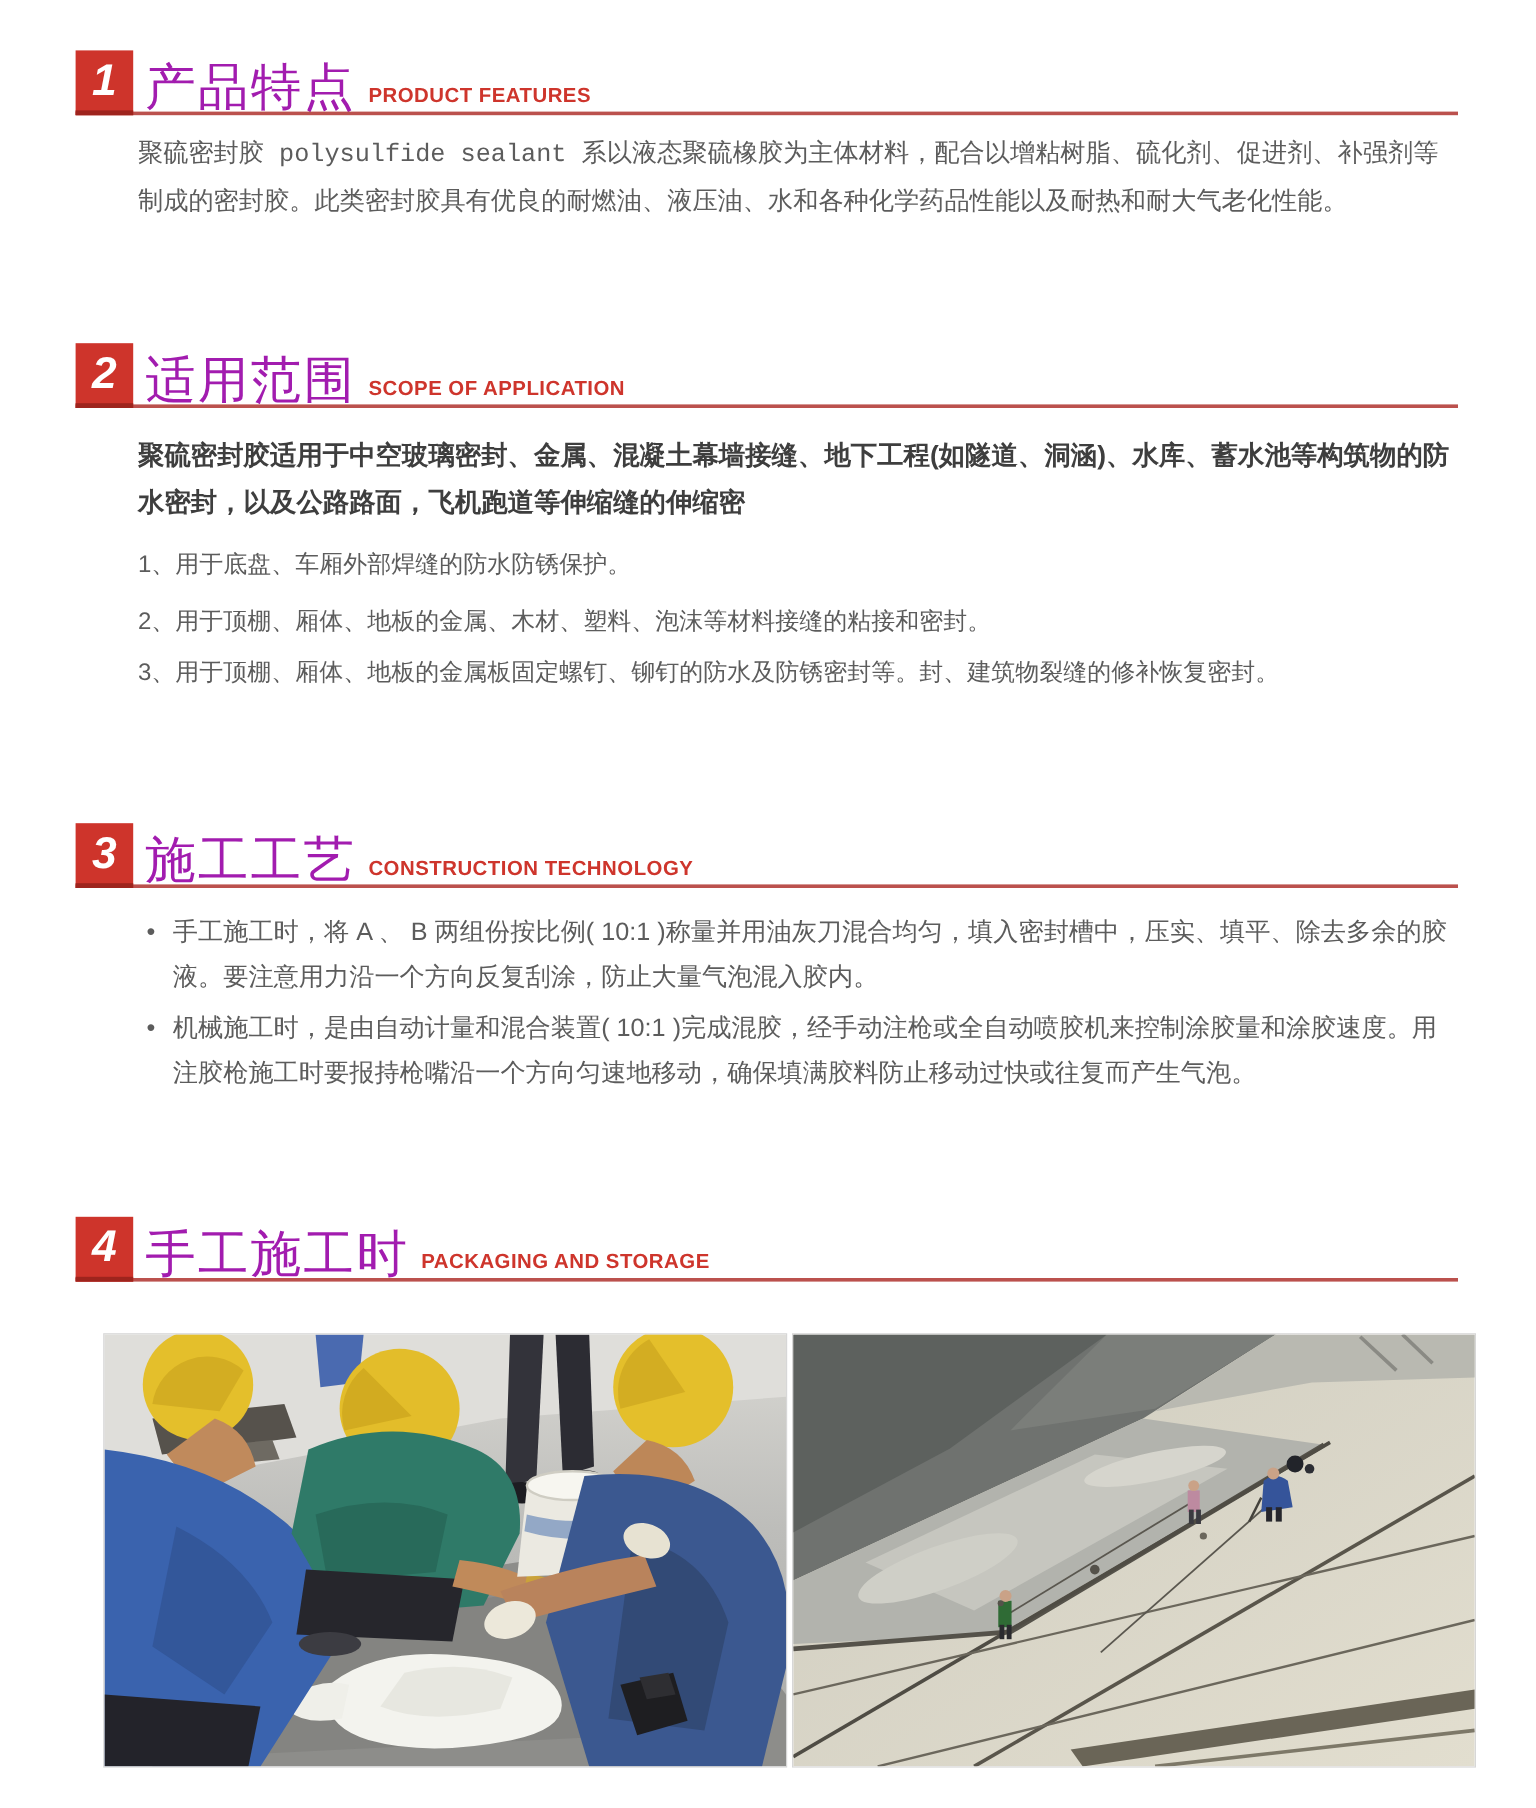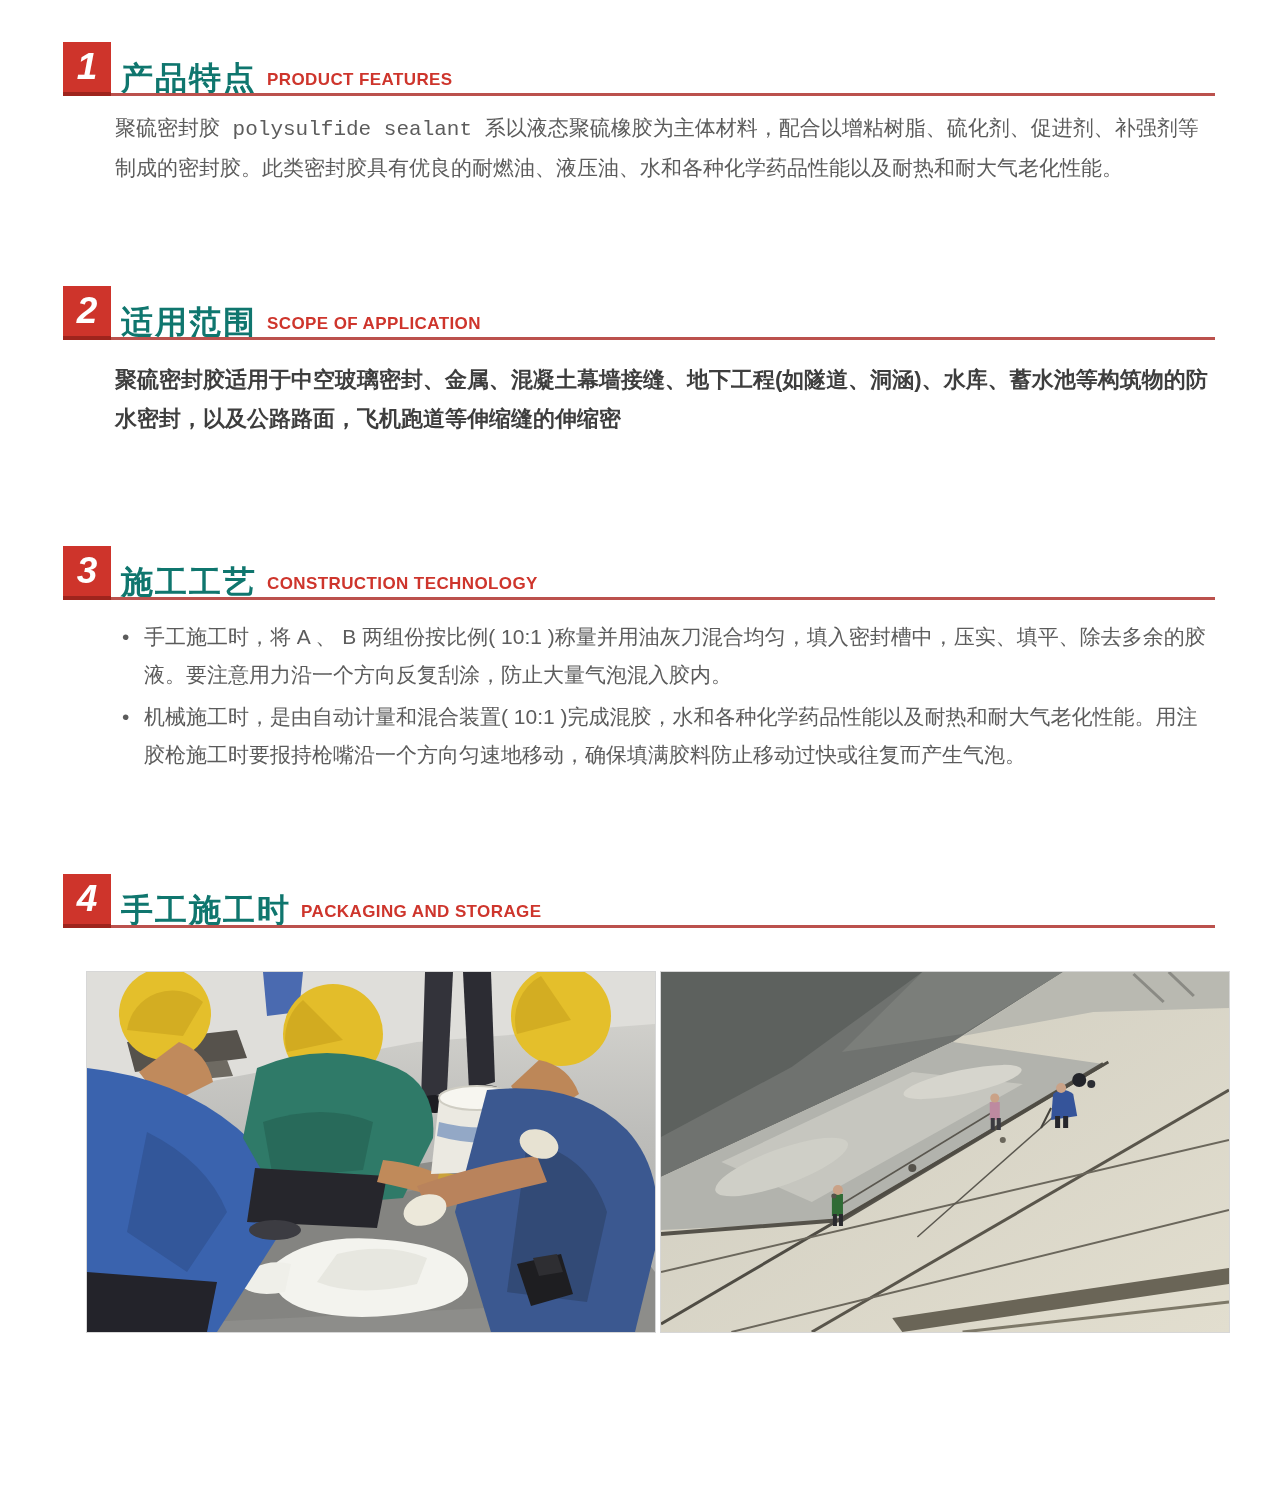--- a/index.html
+++ b/index.html
@@ -21,22 +21,22 @@
     height:3px;background:#bb514d;
   }
   .badge{
     position:relative;z-index:2;width:48px;height:54px;
     background:#ce342b;border-bottom:4px solid #9e241d;
     display:flex;align-items:center;justify-content:center;
     color:#ffffff;font-size:37px;font-weight:bold;font-style:italic;
     box-sizing:border-box;flex:0 0 auto;
   }
   .zh-title{
-    margin:0 0 2px 10px;font-size:32px;line-height:1;
-    font-weight:700;color:#0f766e;letter-spacing:2px;white-space:nowrap;
+    margin:0 0 2px 10px;font-size:42px;line-height:1;
+    font-weight:400;color:#a21caf;letter-spacing:2px;white-space:nowrap;
   }
   .en-title{
     margin:0 0 6px 10px;font-size:17px;font-weight:bold;
     color:#ce352c;letter-spacing:0.4px;white-space:nowrap;text-align:center;
   }
 
   
   .body-text{
     margin:14px 65px 0 115px;font-size:21px;line-height:40px;color:#5c5c5c;font-family:Liberation Mono, monospace;
   }
@@ -91,38 +91,43 @@
 
   <section class="sec gap-s2">
     <header class="sec-head">
       <div class="badge">
         <span>2</span>
       </div>
       <h2 class="zh-title">适用范围</h2>
       <span class="en-title">SCOPE OF APPLICATION</span>
     </header>
     <p class="lead-text">聚硫密封胶适用于中空玻璃密封、金属、混凝土幕墙接缝、地下工程(如隧道、洞涵)、水库、蓄水池等构筑物的防水密封，以及公路路面，飞机跑道等伸缩缝的伸缩密</p>
+    <ul class="plain-list">
+      <li>1、用于底盘、车厢外部焊缝的防水防锈保护。</li>
+      <li>2、用于顶棚、厢体、地板的金属、木材、塑料、泡沫等材料接缝的粘接和密封。</li>
+      <li>3、用于顶棚、厢体、地板的金属板固定螺钉、铆钉的防水及防锈密封等。封、建筑物裂缝的修补恢复密封。</li>
+    </ul>
   </section>
 
   <section class="sec gap-s3">
     <header class="sec-head">
       <div class="badge">
         <span>3</span>
       </div>
       <h2 class="zh-title">施工工艺</h2>
       <span class="en-title">CONSTRUCTION TECHNOLOGY</span>
     </header>
     <ul class="bullet-list">
       <li>
         <span class="bm">•</span>
         <span>手工施工时，将 A 、 B 两组份按比例( 10:1 )称量并用油灰刀混合均匀，填入密封槽中，压实、填平、除去多余的胶液。要注意用力沿一个方向反复刮涂，防止大量气泡混入胶内。</span>
       </li>
       <li>
         <span class="bm">•</span>
-        <span>机械施工时，是由自动计量和混合装置( 10:1 )完成混胶，水和各种化学药品性能以及耐热和耐大气老化性能。用注胶枪施工时要报持枪嘴沿一个方向匀速地移动，确保填满胶料防止移动过快或往复而产生气泡。</span>
+        <span>机械施工时，是由自动计量和混合装置( 10:1 )完成混胶，经手动注枪或全自动喷胶机来控制涂胶量和涂胶速度。用注胶枪施工时要报持枪嘴沿一个方向匀速地移动，确保填满胶料防止移动过快或往复而产生气泡。</span>
       </li>
     </ul>
   </section>
 
   <section class="sec gap-s4">
     <header class="sec-head">
       <div class="badge">
         <span>4</span>
       </div>
       <h2 class="zh-title">手工施工时</h2>

